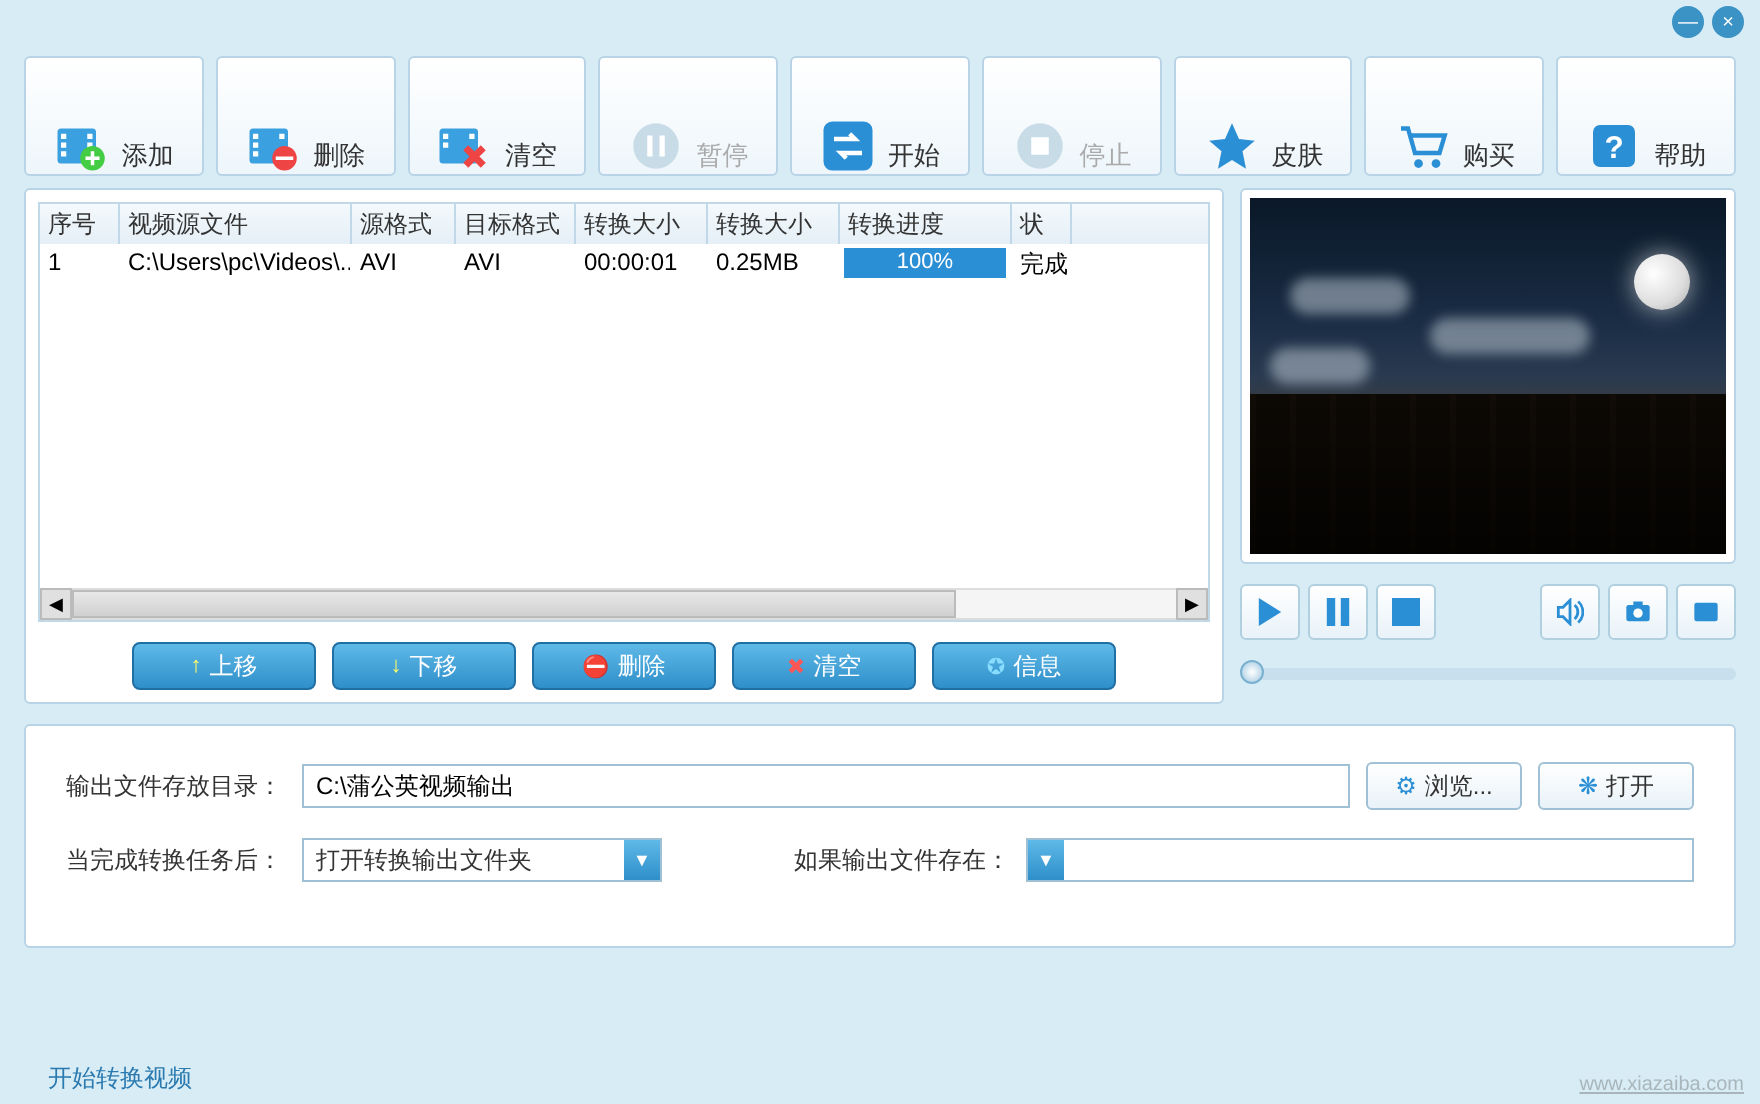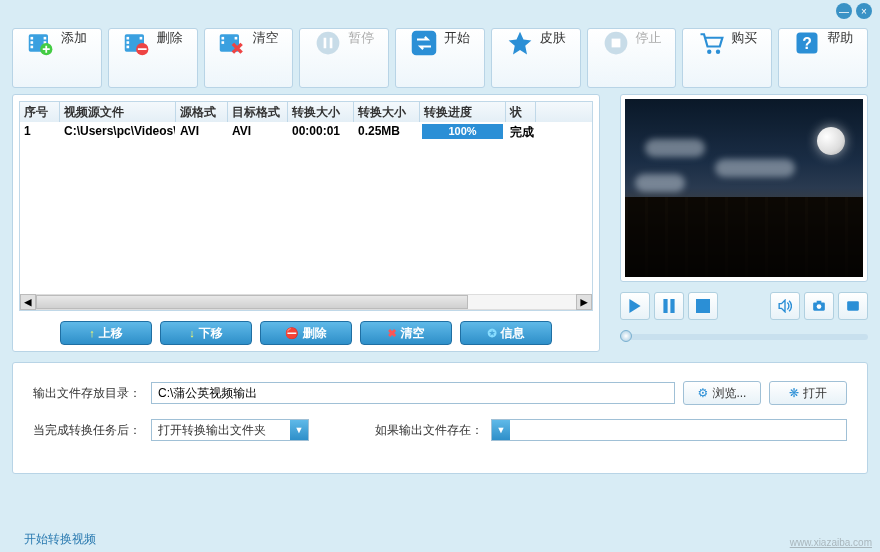--- a/index.html
+++ b/index.html
@@ -1,23 +1,23 @@
 <!DOCTYPE html>
 <html><head>
 <meta charset="utf-8">
 <style>
 * { box-sizing: border-box; margin: 0; padding: 0; font-family: "Microsoft YaHei", sans-serif; }
 body { background: #d8ecf5; width: 880px; height: 552px; overflow: hidden; position: relative; }
 .titlebar { height: 22px; display: flex; align-items: center; padding: 0 8px; font-size: 12px; color: #3a6a8a; }
 .titlebar .spacer { flex: 1; }
 .win-btn { width: 16px; height: 16px; border-radius: 50%; background: #3a92c5; margin-left: 4px; color: #fff; display: flex; align-items: center; justify-content: center; font-size: 10px; cursor: pointer; }
 .toolbar { display: flex; gap: 6px; padding: 6px 12px; }
-.tbtn { flex: 1; height: 60px; background: linear-gradient(#fff,#eef6fb); border: 1px solid #b8d4e6; border-radius: 3px; display: flex; align-items: flex-start; justify-content: center; gap: 6px; cursor: pointer; font-size: 13px; color: #333; }
+.tbtn { flex: 1; height: 60px; background: linear-gradient(#fff,#eef6fb); border: 1px solid #b8d4e6; border-radius: 3px; display: flex; align-items: flex-end; justify-content: center; gap: 6px; cursor: pointer; font-size: 13px; color: #333; }
 .tbtn svg { width: 28px; height: 28px; }
-.main-area { display: flex; gap: 20px; padding: 0 12px; font-weight: bold; }
+.main-area { display: flex; gap: 8px; padding: 0 12px; }
 .left-panel { flex: 1; border: 1px solid #b8d4e6; background: #fff; border-radius: 3px; padding: 6px; }
 .table-wrap { border: 1px solid #c0d8e8; height: 210px; overflow: hidden; position: relative; background: #fff; }
 .thead { display: flex; background: linear-gradient(#f4f9fc,#e4eff6); font-size: 12px; color: #333; height: 20px; }
 .th { border-right: 1px solid #c0d8e8; padding: 2px 4px; overflow: hidden; white-space: nowrap; }
 .trow { display: flex; font-size: 12px; height: 20px; }
 .td { border-right: 1px solid transparent; padding: 2px 4px; overflow: hidden; white-space: nowrap; }
 .progress { background: #2b8fd6; color: #fff; text-align: center; font-size: 11px; height: 15px; line-height: 15px; }
 .hscroll { position: absolute; bottom: 0; left: 0; right: 0; height: 16px; background: #f0f0f0; display: flex; align-items: center; }
 .hscroll .arrow { width: 16px; height: 16px; background: #e0e0e0; border: 1px solid #bbb; display: flex; align-items: center; justify-content: center; font-size: 9px; cursor: pointer; }
 .hscroll .track { flex: 1; height: 16px; background: #f5f5f5; border-top: 1px solid #ddd; border-bottom: 1px solid #ddd; position: relative; }
@@ -104,32 +104,32 @@
       </svg>
     <span>暂停</span>
   </div>
   <div class="tbtn">
     <svg viewBox="0 0 32 32">
         <rect x="2" y="2" width="28" height="28" rx="5" fill="#2b8fd6"></rect>
         <path d="M8 12h12l-3-3M24 20H12l3 3" stroke="#fff" stroke-width="2.5" fill="none"></path>
       </svg>
     <span>开始</span>
   </div>
-  <div class="tbtn">
-    <svg viewBox="0 0 32 32">
-        <path d="M16 3l4 9 9 1-7 6 2 10-8-5-8 5 2-10-7-6 9-1z" fill="#2b8fd6"></path>
-      </svg>
-    <span>皮肤</span>
-  </div>
   <div class="tbtn" style="color:#aaa">
     <svg viewBox="0 0 32 32">
         <circle cx="16" cy="16" r="13" fill="#c8dce8"></circle>
         <rect x="11" y="11" width="10" height="10" fill="#fff"></rect>
       </svg>
     <span>停止</span>
+  </div>
+  <div class="tbtn">
+    <svg viewBox="0 0 32 32">
+        <path d="M16 3l4 9 9 1-7 6 2 10-8-5-8 5 2-10-7-6 9-1z" fill="#2b8fd6"></path>
+      </svg>
+    <span>皮肤</span>
   </div>
   <div class="tbtn">
     <svg viewBox="0 0 32 32">
         <path d="M4 6h4l4 14h14l3-10H10" fill="none" stroke="#2b8fd6" stroke-width="2.5"></path>
         <circle cx="14" cy="26" r="2.5" fill="#2b8fd6"></circle>
         <circle cx="24" cy="26" r="2.5" fill="#2b8fd6"></circle>
       </svg>
     <span>购买</span>
   </div>
   <div class="tbtn">
@@ -258,21 +258,21 @@
         <span style="color:#2b8fd6">⚙</span>
         <span>浏览...</span>
       </div>
     <div class="sbtn">
         <span style="color:#2b8fd6">❋</span>
         <span>打开</span>
       </div>
   </div>
   <div class="frow">
     <label>当完成转换任务后：</label>
-    <div class="combo" style="width:158px">
+    <div class="combo" style="width:180px">
       <span>打开转换输出文件夹</span>
       <div class="dd">▼</div>
     </div>
     <div style="width:50px"></div>
     <label style="min-width:auto">如果输出文件存在：</label>
     <div class="combo" style="flex:1">
       <div class="dd">▼</div>
     </div>
   </div>
 </div>

